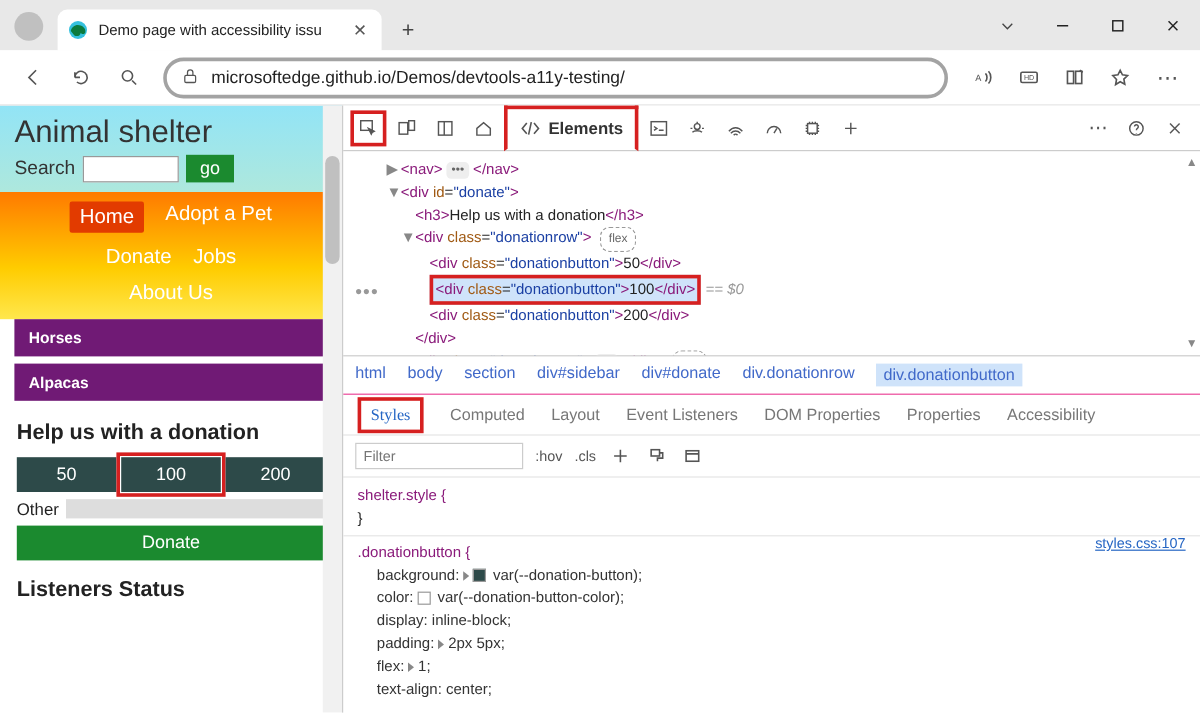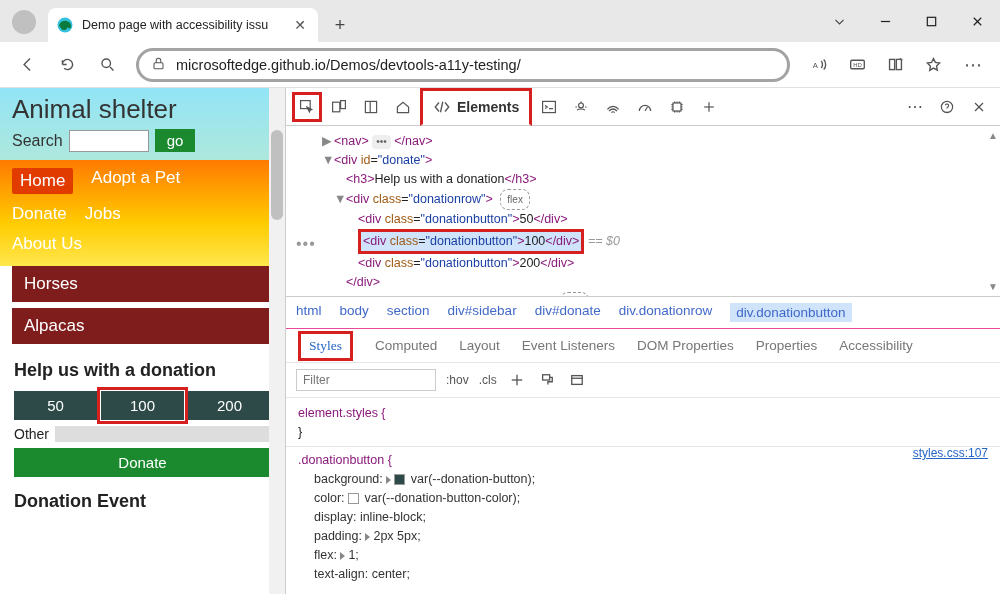--- a/index.html
+++ b/index.html
@@ -36,24 +36,24 @@
 .page-thumb { position: absolute; right: 2px; top: 42px; width: 12px; height: 90px; background: #c0c0c0; border-radius: 6px; }
 
 
 .hero { background: linear-gradient(#92e4f6, #aee8dd); padding: 6px 12px 8px; }
 .hero h1 { font-size: 26px; font-weight: 400; color: #333; }
 .srchrow { display: flex; align-items: center; gap: 6px; margin-top: 4px; }
 .srchrow label { font-size: 16px; color: #333; }
 .srchrow input { width: 80px; height: 22px; border: 1px solid #999; background: #fff; }
 .gobtn { background: #1b8a2f; color: #fff; border: none; padding: 3px 12px; font-size: 15px; }
 .navband { background: linear-gradient(#ff7a00, #ffcc00 60%, #ffe74d); padding: 8px 12px 12px; }
-.navband .row { display: flex; gap: 18px; margin-bottom: 10px; }
+.navband .row { display: flex; gap: 18px; margin-bottom: 10px; justify-content: center; }
 .navband a { color: #fff; font-size: 17px; text-decoration: none; }
 .home-active { background: #e23b00; padding: 3px 8px; border-radius: 2px; }
-.bluebtn { background: #7f1d1d; color: #fff; padding: 8px 12px; margin: 0 12px 6px; font-size: 17px; }
+.bluebtn { background: #701a75; color: #fff; padding: 8px 12px; margin: 0 12px 6px; font-size: 13px; font-weight: bold; }
 .donate-sec { padding: 10px 14px; }
 .donate-sec h3 { font-size: 18px; font-weight: 700; margin-bottom: 10px; }
 .donrow { display: flex; gap: 4px; margin-bottom: 6px; }
 .donb { flex: 1; background: #2d4a49; color: #fff; text-align: center; padding: 6px 0; font-size: 15px; }
 .donb.hl { outline: 3px solid #d62020; outline-offset: 1px; }
 .otherrow { display: flex; align-items: center; gap: 6px; margin-bottom: 6px; }
 .otherrow span { font-size: 14px; }
 .otherrow .bar { flex: 1; height: 16px; background: #ddd; }
 .don-submit { background: #1b8a2f; color: #fff; text-align: center; padding: 6px 0; font-size: 15px; }
 .statush { font-size: 18px; font-weight: 700; margin-top: 14px; }
@@ -233,21 +233,21 @@
         <div class="donrow">
           <div class="donb">50</div>
           <div class="donb hl">100</div>
           <div class="donb">200</div>
         </div>
         <div class="otherrow">
           <span>Other</span>
           <div class="bar"></div>
         </div>
         <div class="don-submit">Donate</div>
-        <h3 class="statush">Donation Event</h3>
+        <h3 class="statush">Listeners Status</h3>
       </div>
     </div>
     <div class="page-scroll">
         <div class="page-thumb"></div>
       </div>
   </div>
 
   <div class="devtools">
     <div class="dt-toolbar">
       <div class="dt-ic red-box" style="padding:2px">
@@ -386,21 +386,21 @@
         </span>
       <span class="sm-ic">
           <svg width="14" height="14" viewBox="0 0 16 16" stroke="#555" fill="none" stroke-width="1.5">
             <rect x="2" y="3" width="12" height="10"></rect>
             <line x1="2" y1="6" x2="14" y2="6"></line>
           </svg>
         </span>
     </div>
 
     <div class="css-pane">
-      <div><span class="css-sel">element.styles {</span></div>
+      <div><span class="css-sel">shelter.style {</span></div>
       <div><span>}</span></div>
       <div class="rule-sep"></div>
       <a class="css-link">styles.css:107</a>
       <div><span class="css-sel">.donationbutton {</span></div>
       <div style="padding-left:16px"><span class="css-prop">background:</span> <span class="tw"></span><span class="sw" style="background:#2d4a49"></span> <span class="css-val">var(--donation-button);</span></div>
       <div style="padding-left:16px"><span class="css-prop">color:</span> <span class="sw" style="background:#fff"></span> <span class="css-val">var(--donation-button-color);</span></div>
       <div style="padding-left:16px"><span class="css-prop">display:</span> <span class="css-val">inline-block;</span></div>
       <div style="padding-left:16px"><span class="css-prop">padding:</span> <span class="tw"></span><span class="css-val">2px 5px;</span></div>
       <div style="padding-left:16px"><span class="css-prop">flex:</span> <span class="tw"></span><span class="css-val">1;</span></div>
       <div style="padding-left:16px"><span class="css-prop">text-align:</span> <span class="css-val">center;</span></div>

